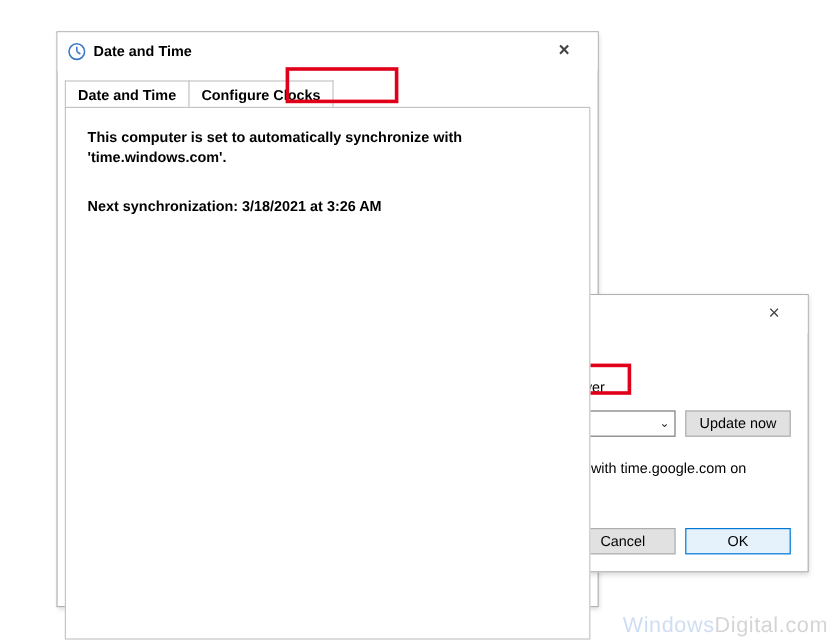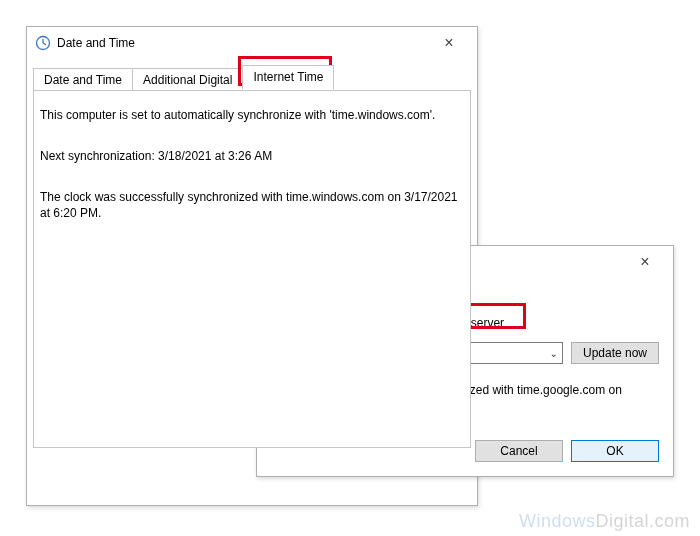--- a/index.html
+++ b/index.html
@@ -59,22 +59,22 @@
     border-bottom: 1px solid #fff;
   }
   .tab-highlight {
     position: absolute;
     border: 3px solid #e1001a;
     pointer-events: none;
   }
   .tabpage {
     margin: 0 6px 6px 6px;
     border: 1px solid #c5c5c5;
-    padding: 16px 6px;
-    height: 358px;
+    padding: 16px 18px;
+    height: 444px;
     background: #fff;
     position: relative;
     z-index: 1;
   }
   .tabpage p { margin: 0 0 24px 0; line-height: 1.4; }
 
   
   .dlg2 { left: 256px; top: 245px; width: 418px; background:#fff; }
   .dlg2 .body { padding: 10px 14px 14px 14px; }
   .grp-label { margin: 4px 0 8px 0; }
@@ -116,43 +116,41 @@
     color: rgba(60,60,60,0.18);
     font-family: "Segoe UI", sans-serif;
     margin-top: 29px;
   }
   .watermark .w1 { color: rgba(30,100,200,0.22); font-weight:400; }
   .watermark .w2 { color: rgba(40,40,40,0.20); font-weight:300; }
 </style>
 </head>
 <body>
 
-<div class="window" style="left:26px; top:26px; width:452px; height:480px;">
+<div class="window" style="left:47px; top:26px; width:452px; height:480px;font-weight:bold;">
   <div class="titlebar">
     <span class="icon">
       <svg width="16" height="16" viewBox="0 0 16 16">
         <circle cx="8" cy="8" r="6.5" fill="none" stroke="#3a77c8" stroke-width="1.3"></circle>
         <line x1="8" y1="8" x2="8" y2="4" stroke="#3a77c8" stroke-width="1.3"></line>
         <line x1="8" y1="8" x2="11" y2="10" stroke="#3a77c8" stroke-width="1.3"></line>
       </svg>
     </span>
     <span class="title">Date and Time</span>
     <span class="close-x">×</span>
   </div>
 
   <div class="tabstrip">
     <div class="tab inactive">Date and Time</div>
-    <div class="tab inactive">Additional Digital</div>
-    <div class="tab active">Internet Time</div>
+    <div class="tab inactive">Configure Clocks</div>
   </div>
 
   <div class="tabpage">
     <p>This computer is set to automatically synchronize with 'time.windows.com'.</p>
     <p>Next synchronization: 3/18/2021 at 3:26 AM</p>
-    <p>The clock was successfully synchronized with time.windows.com on 3/17/2021 at 6:20 PM.</p>
   </div>
 </div>
 
 <div class="tab-highlight" style="left:238px; top:56px; width:94px; height:30px;"></div>
 
 <div class="window dlg2">
   <div class="titlebar">
     <span class="icon">
       <svg width="16" height="16" viewBox="0 0 16 16">
         <circle cx="8" cy="8" r="6.5" fill="none" stroke="#3a77c8" stroke-width="1.3"></circle>

